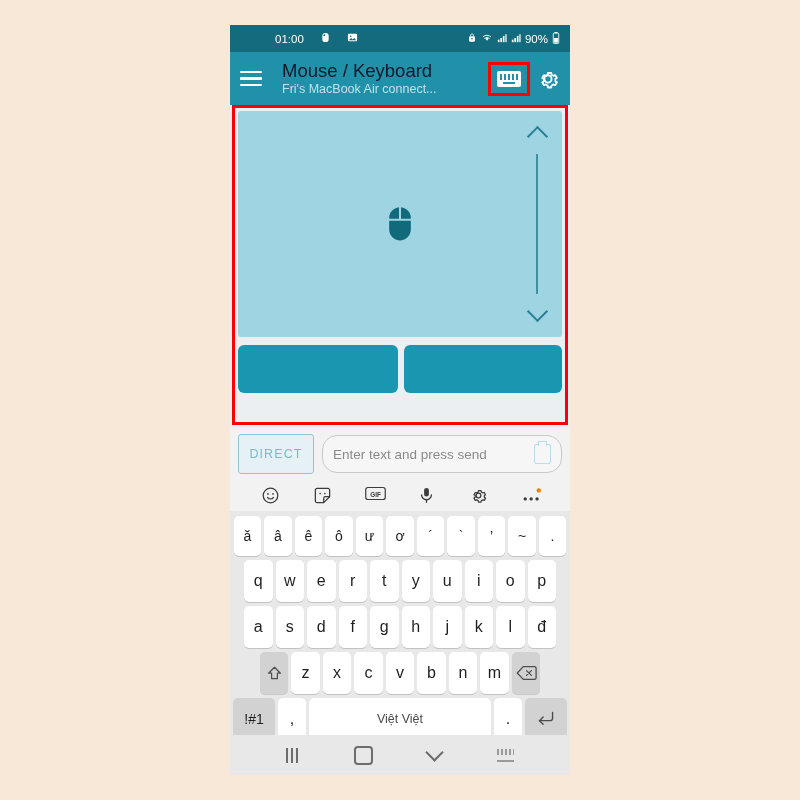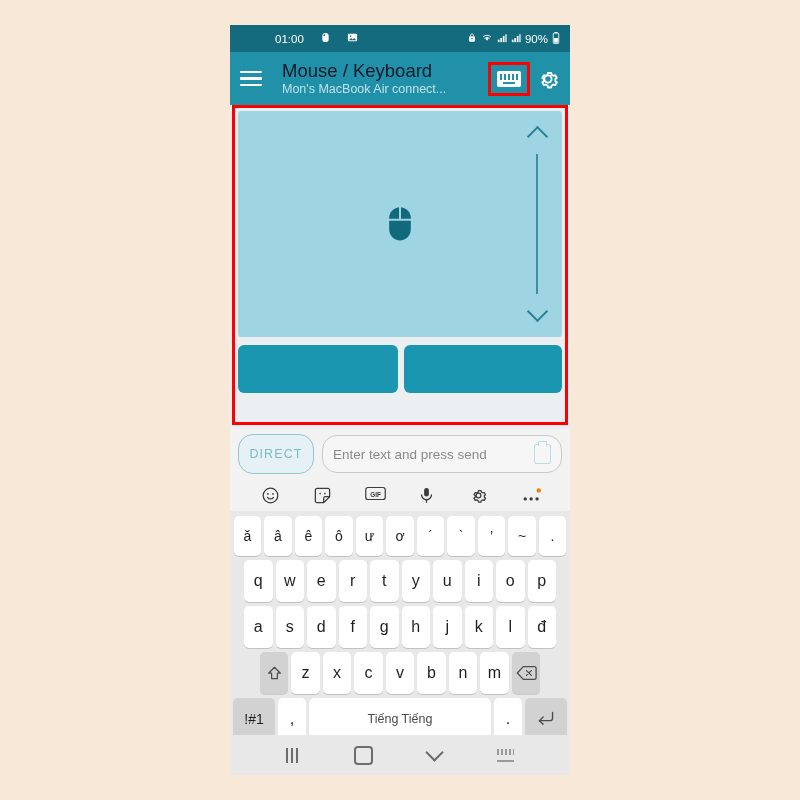--- a/index.html
+++ b/index.html
@@ -74,21 +74,21 @@
   .clickrow{display:flex;gap:6px;margin-top:8px;}
   .clickbtn{height:48px;background:#1a96b0;border-radius:6px;cursor:pointer;}
   .clickbtn.left{width:160px;}
   .clickbtn.right{width:158px;}
   
   .inputrow{
     position:absolute;left:0;top:404px;width:340px;height:50px;
     background:#f2f2f2;display:flex;align-items:center;padding:0 8px;box-sizing:border-box;gap:8px;
   }
   .direct-btn{
-    width:74px;height:38px;border:1.4px solid #8fc6d4;border-radius:15px;
+    width:74px;height:38px;border:1.4px solid #8fc6d4;border-radius:3px;
     background:#e5f1f5;color:#7fb9c9;font-size:12.5px;letter-spacing:1.1px;
     display:flex;align-items:center;justify-content:center;cursor:pointer;
   }
   .textfield{
     flex:1;height:38px;border:1.2px solid #c9c9c9;border-radius:15px;background:#f6f6f6;
     display:flex;align-items:center;padding:0 10px;box-sizing:border-box;
   }
   .tf-placeholder{flex:1;color:#8a8a8a;font-size:13.5px;}
   .clip{width:15px;height:18px;border:1.6px solid #b9dde7;border-radius:2px;position:relative;}
   .clip::before{content:"";position:absolute;left:3px;top:-4px;width:7px;height:4px;border:1.4px solid #b9dde7;border-bottom:none;background:#f6f6f6;}
@@ -200,21 +200,21 @@
   </div>
 
   <div class="appbar">
     <div class="hamburger">
         <i></i>
         <i></i>
         <i></i>
       </div>
     <div class="titles">
       <div class="title">Mouse / Keyboard</div>
-      <div class="subtitle">Mon's MacBook Air connect...</div>
+      <div class="subtitle">Fri's MacBook Air connect...</div>
     </div>
     <div class="kb-btn-wrap">
       <div class="kb-glyph"></div>
     </div>
     <div class="gear">
       <svg width="24" height="24" viewBox="0 0 24 24">
         <path fill="none" stroke="#ffffff" stroke-width="1.8" d="M12 8.4a3.6 3.6 0 1 0 0 7.2 3.6 3.6 0 0 0 0-7.2z"></path>
         <path fill="none" stroke="#ffffff" stroke-width="1.8" stroke-linejoin="round" d="M19.3 14.2l1.6 1.1-1.6 2.8-1.9-.6a6.8 6.8 0 0 1-1.8 1l-.4 2h-3.2l-.4-2a6.8 6.8 0 0 1-1.8-1l-1.9.6-1.6-2.8 1.6-1.1a7 7 0 0 1 0-2.1L6.3 11l1.6-2.8 1.9.6a6.8 6.8 0 0 1 1.8-1l.4-2h3.2l.4 2c.64.24 1.24.58 1.8 1l1.9-.6 1.6 2.8-1.6 1.1a7 7 0 0 1 0 2.1z"></path>
       </svg>
     </div>
@@ -351,21 +351,21 @@
       <div class="key mod bksp">
         <svg width="21" height="16" viewBox="0 0 26 20">
             <path d="M9 2h14a2 2 0 0 1 2 2v12a2 2 0 0 1-2 2H9L1.5 10z" fill="none" stroke="#4d4d4d" stroke-width="1.6" stroke-linejoin="round"></path>
             <path d="M13 7l6 6M19 7l-6 6" stroke="#4d4d4d" stroke-width="1.6" stroke-linecap="round"></path>
           </svg>
       </div>
     </div>
     <div class="krow r5">
       <div class="key mod sym">!#1</div>
       <div class="key comma">,</div>
-      <div class="key space">Tiếng Tiếng</div>
+      <div class="key space">Việt Việt</div>
       <div class="key period">.</div>
       <div class="key mod enter">
         <svg width="20" height="18" viewBox="0 0 24 22">
             <path d="M20 3v7a3 3 0 0 1-3 3H4" fill="none" stroke="#4d4d4d" stroke-width="1.7" stroke-linecap="round" stroke-linejoin="round"></path>
             <path d="M8.5 8.5L4 13l4.5 4.5" fill="none" stroke="#4d4d4d" stroke-width="1.7" stroke-linecap="round" stroke-linejoin="round"></path>
           </svg>
       </div>
     </div>
   </div>
 

